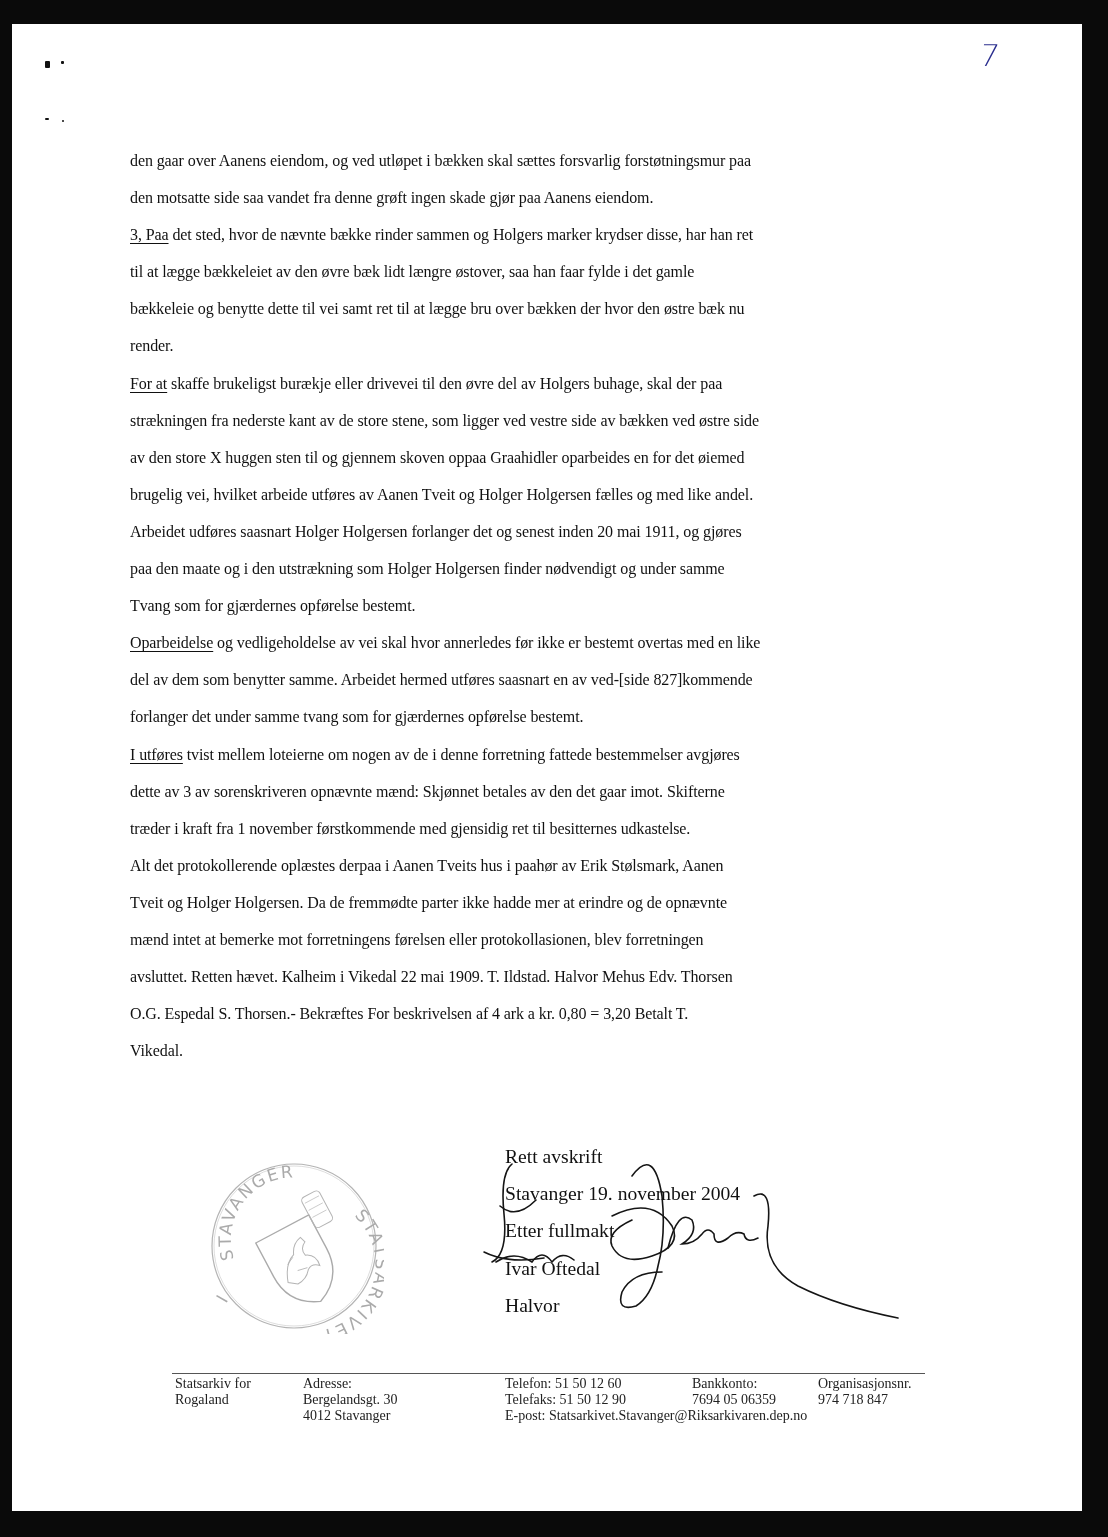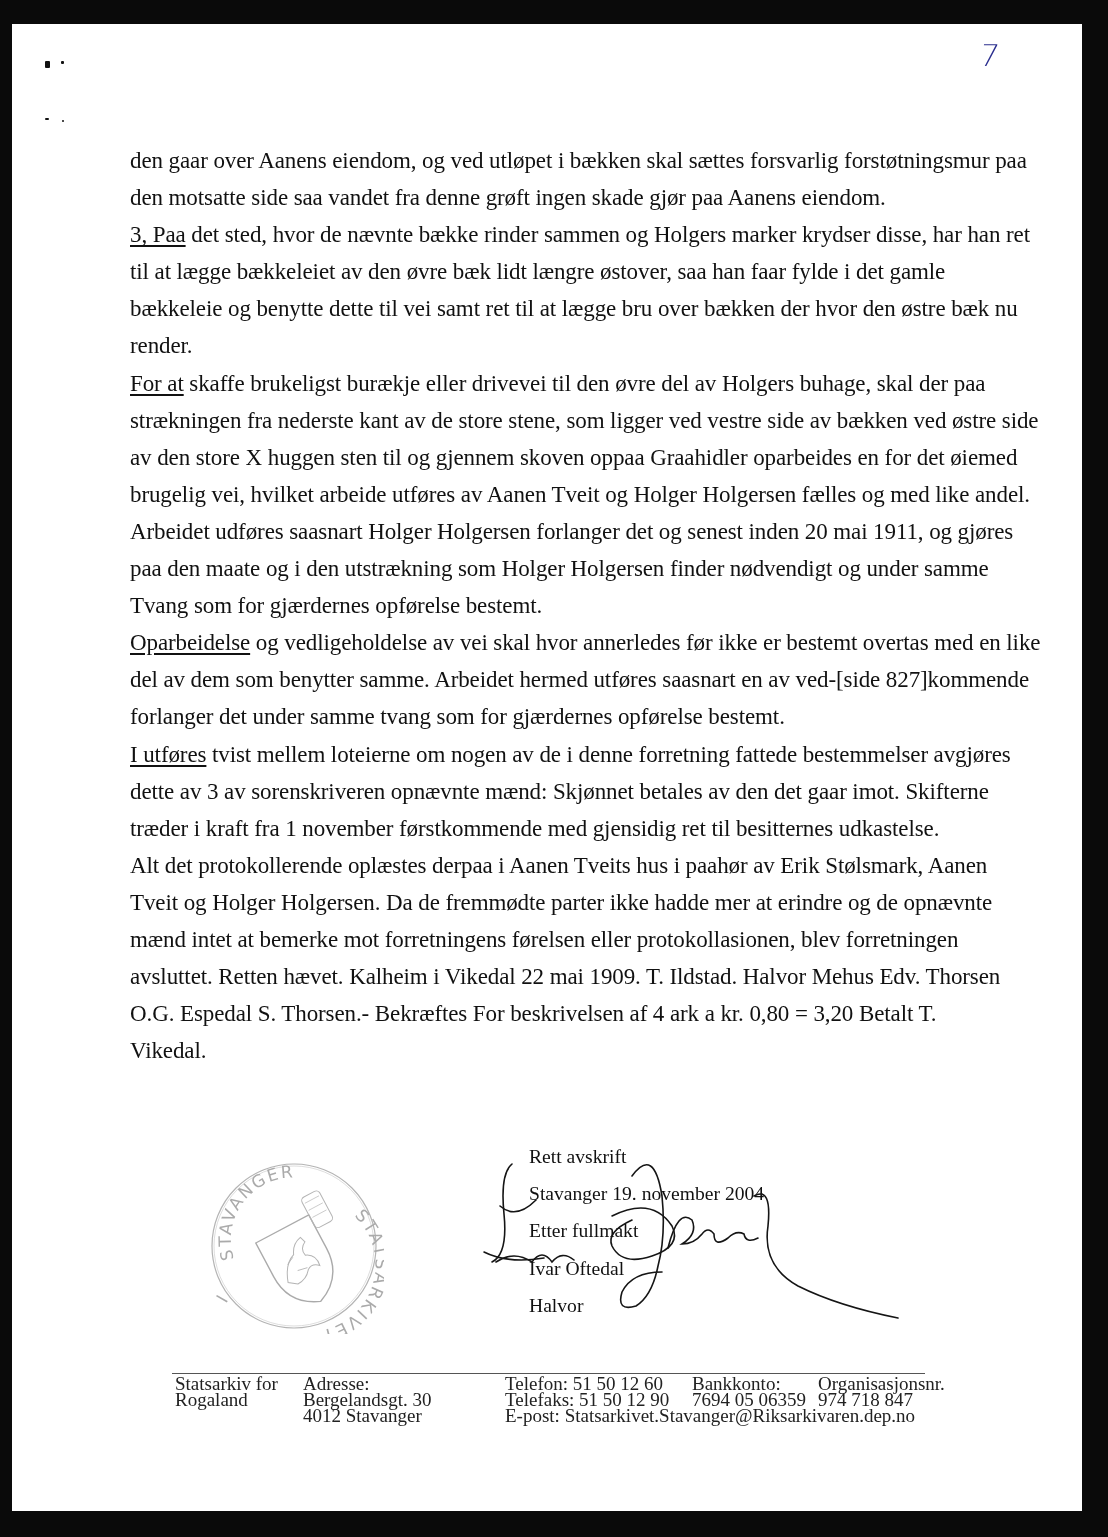--- a/index.html
+++ b/index.html
@@ -28,56 +28,56 @@
     font-family: "DejaVu Sans", sans-serif;
     font-size: 30px;
     color: #2b2f8f;
     transform: skewX(-8deg);
     font-weight: 300;
   }
   .body-text {
     position: absolute;
     left: 118px; top: 118px;
     width: 860px;
-    font-size: 23px;
+    font-size: 16px;
     line-height: 37.1px;
     letter-spacing: -0.1px;
   }
   .line { white-space: nowrap; display: block; height: 37.1px; }
   .u { text-decoration: underline; text-underline-offset: 3px; }
 
   .stamp {
     position: absolute;
     left: 192px; top: 1130px;
     width: 180px; height: 180px;
     opacity: 0.55;
   }
   .signoff {
     position: absolute;
     left: 493px; top: 1114px;
     font-size: 19.6px;
     line-height: 37.2px;
   }
-  .signoff div { white-space: nowrap; margin-left: 24px; }
+  .signoff div { white-space: nowrap; }
   .signature {
     position: absolute;
     left: 470px; top: 1132px;
     width: 420px; height: 180px;
     pointer-events: none;
   }
   .footer-rule {
     position: absolute;
     left: 160px; top: 1349px;
     width: 753px; height: 1px;
     background: #555;
   }
   .footer {
     position: absolute;
     top: 1352px;
-    font-size: 19px;
+    font-size: 14px;
     line-height: 16.2px;
     color: #222;
   }
   .footer div { white-space: nowrap; }
 </style>
 </head>
 <body>
 
 <div class="paper">
 

